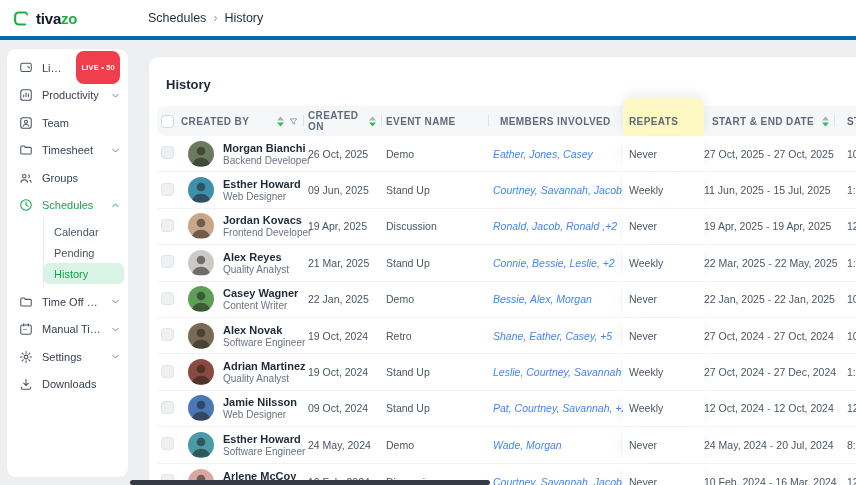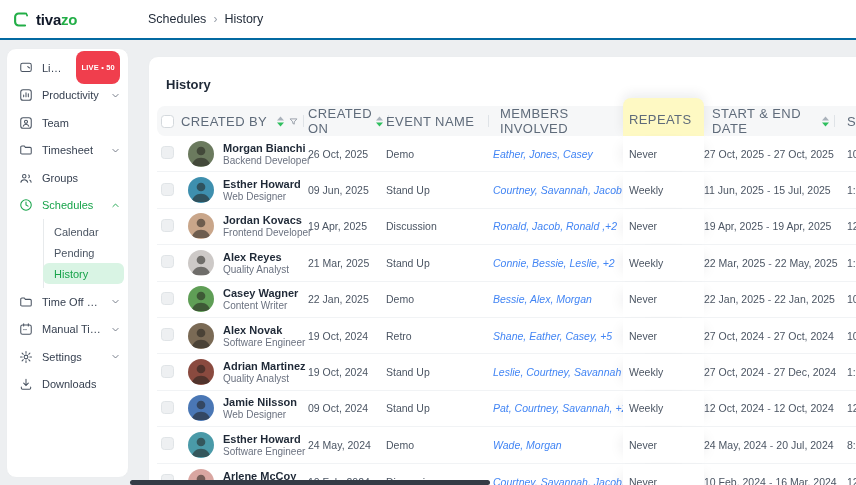--- a/index.html
+++ b/index.html
@@ -2,21 +2,21 @@
 <html><head>
 <meta charset="utf-8">
 <style>
   * { margin:0; padding:0; box-sizing:border-box; }
   html,body { width:856px; height:485px; }
   body { font-family:"Liberation Sans","DejaVu Sans",sans-serif; background:#edeff1; }
   .app { position:relative; width:856px; height:485px; overflow:hidden; }
 
   
   .topbar { position:absolute; left:0; top:0; width:856px; height:40px; background:#fff;
-            border-bottom:2px solid #0369a1; display:flex; align-items:center; }
+            border-bottom:4px solid #0369a1; display:flex; align-items:center; }
   .logo { display:flex; align-items:center; gap:6px; margin-left:13px; cursor:pointer; }
   .logo-text { font-size:15px; font-weight:700; color:#101828; letter-spacing:-0.2px; }
   .logo-text .accent { color:#22ae47; }
   .breadcrumb { position:absolute; left:148px; display:flex; align-items:center; gap:7px;
                 font-size:12.5px; color:#1f2937; font-weight:500; }
   .breadcrumb .sep { color:#9aa1ab; font-size:12px; }
   .breadcrumb .crumb { cursor:pointer; }
 
   
   .sidebar { position:absolute; left:6px; top:48px; width:123px; height:430px; background:#fff;
@@ -35,21 +35,21 @@
   .subitem.active { background:#d9f4e4; color:#17a34a; }
 
   
   .card { position:absolute; left:148px; top:56px; width:724px; height:436px; background:#fff;
           border:1px solid #eceef0; border-radius:10px; }
   .card-title { padding:20px 16px 14px 17px; font-size:13px; font-weight:600; color:#1f2937; }
 
   .grid { display:grid; grid-template-columns:24px 127px 78px 107px 130px 81px 135px 40px; align-items:center; }
 
   .thead { margin:0 0 0 8px; height:30px; background:#f6f7f8; border-radius:8px 0 0 8px; }
-  .th { font-size:13px; font-weight:400; color:#5f6b7a; letter-spacing:.4px; display:flex;
+  .th { font-size:10px; font-weight:700; color:#5f6b7a; letter-spacing:.4px; display:flex;
         align-items:center; height:30px; }
   .th .spacer { flex:1; }
   .th-div { width:1px; height:12px; background:#dfe3e7; margin:0 4px 0 5px; flex:0 0 auto; }
   .sort { display:flex; flex-direction:column; gap:1px; margin-left:4px; cursor:pointer; }
   .funnel { margin-left:5px; cursor:pointer; display:flex; }
   .th.repeats { background:#fef9c3; border-radius:8px 8px 0 0; height:38px; margin-top:-8px;
                 box-shadow:0 -4px 12px rgba(17,24,39,.08); padding-left:6px; align-items:flex-end; padding-bottom:9px; }
   .thead { overflow:visible; }
 
   .cb { width:13px; height:13px; border:1px solid #d4d9dd; border-radius:3.5px; background:#fff;

